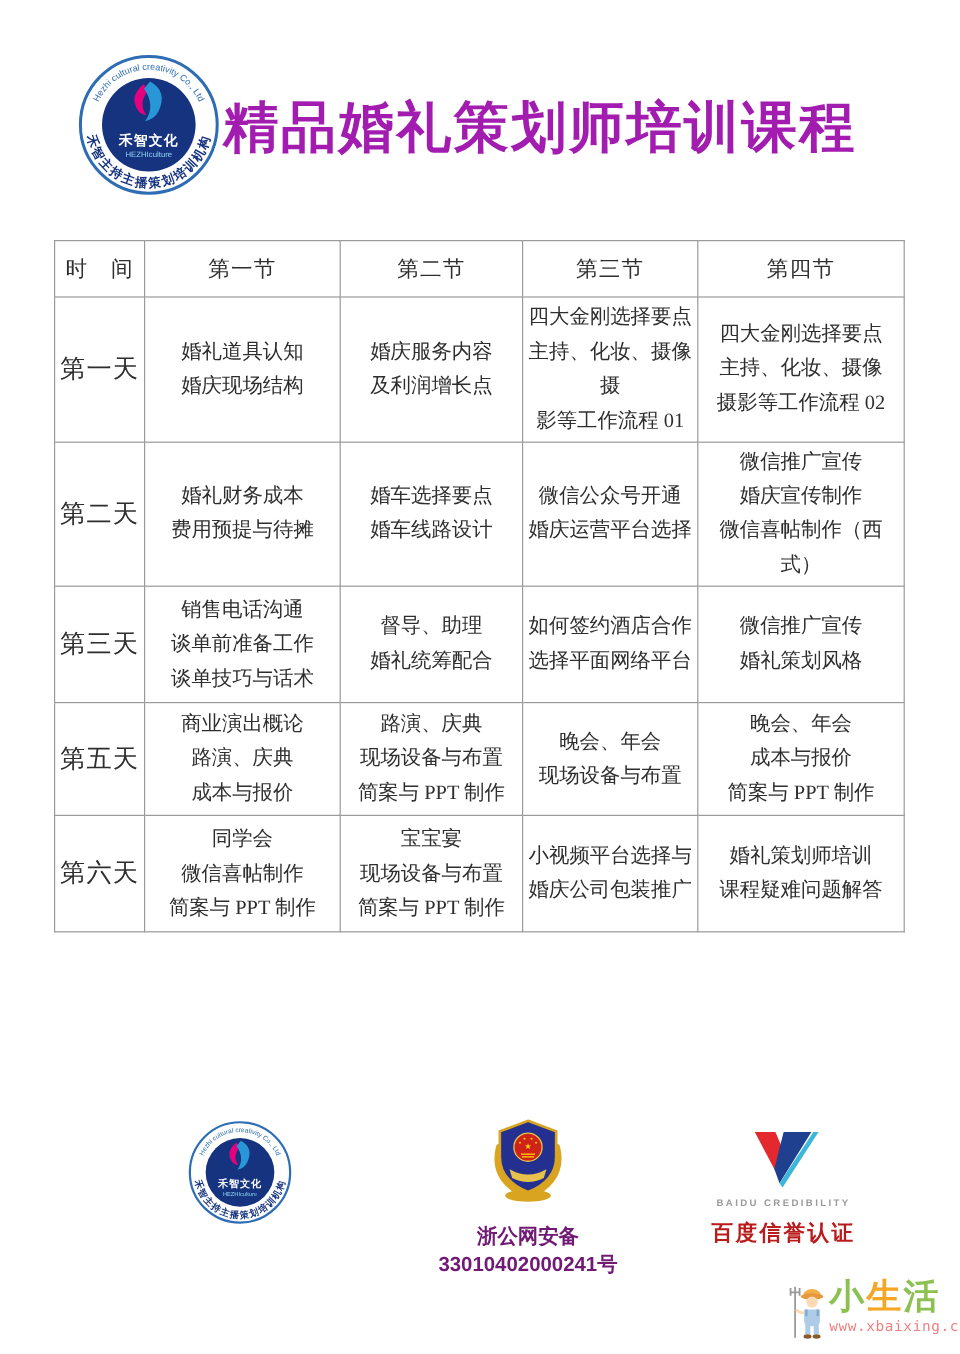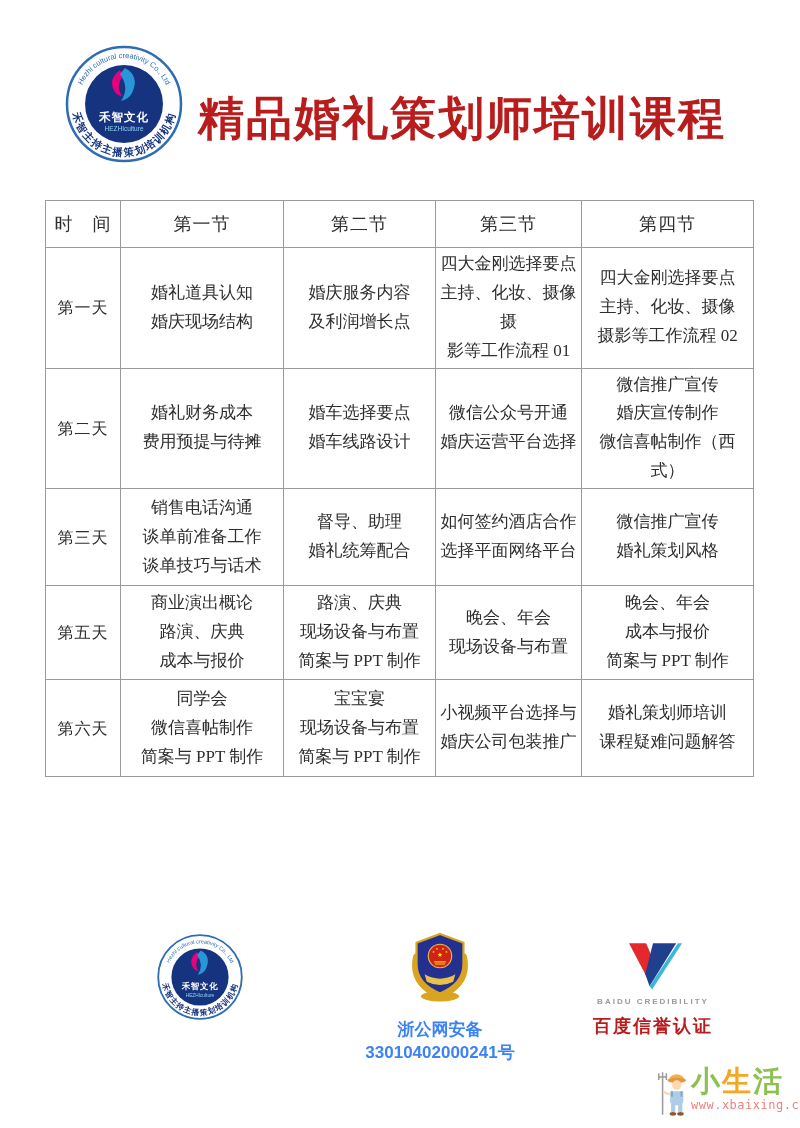--- a/index.html
+++ b/index.html
@@ -1,48 +1,48 @@
 <!DOCTYPE html>
 <html><head>
 <meta charset="utf-8">
 <style>
   html,body{margin:0;padding:0;background:#fff;}
   .page{position:relative;width:800px;height:1128px;background:#ffffff;overflow:hidden;
         font-family:"Liberation Serif","DejaVu Serif",serif;color:#2e2e2e;}
 
   
   .header-logo{position:absolute;left:64px;top:44px;width:120px;height:120px;}
-  .page-title{position:absolute;left:186px;top:76px;margin:12px;font-size:46px;font-weight:bold;
-              color:#b91c1c;letter-spacing:2px;white-space:nowrap;}
+  .page-title{position:absolute;left:186px;top:76px;margin:0;font-size:46px;font-weight:bold;
+              color:#a21caf;letter-spacing:2px;white-space:nowrap;}
 
   
   .course-table{position:absolute;left:45px;top:200px;width:708px;border-collapse:collapse;
                 table-layout:fixed;}
   .course-table th,.course-table td{border:1px solid #9a9a9a;text-align:center;
                 vertical-align:middle;font-weight:normal;padding:2px 4px;}
   .course-table th{font-size:18px;letter-spacing:1px;}
   .course-table td{font-size:17px;line-height:1.7;white-space:pre-line;}
-  .course-table td.day{font-size:16px;letter-spacing:1px;}
+  .course-table td.day{font-size:21px;letter-spacing:1px;}
   .course-table thead tr{height:47px;}
   .course-table tbody tr:nth-child(1){height:100px;}
   .course-table tbody tr:nth-child(2){height:94px;}
   .course-table tbody tr:nth-child(3){height:97px;}
   .course-table tbody tr:nth-child(4){height:94px;}
   .course-table tbody tr:nth-child(5){height:97px;}
   .course-table tbody tr:nth-child(6){height:96px;}
 
   
   .f-left{position:absolute;left:55px;top:933px;width:290px;text-align:center;}
   .f-left .footer-logo{width:88px;height:88px;}
   .copyright{margin-top:10px;font-family:"Liberation Sans","DejaVu Sans",sans-serif;
              font-size:15px;color:#2e2e2e;}
   .f-mid{position:absolute;left:330px;top:928px;width:220px;text-align:center;}
   .f-mid .badge{width:66px;height:78px;}
   .police-text{margin-top:8px;font-family:"Liberation Sans","DejaVu Sans",sans-serif;
-               font-size:17px;font-weight:bold;color:#3b82f6;}
+               font-size:17px;font-weight:bold;color:#701a75;}
   .f-right{position:absolute;left:583px;top:936px;width:140px;text-align:center;
            font-family:"Liberation Sans","DejaVu Sans",sans-serif;}
   .f-right .baidu-v{width:60px;height:54px;}
   .baidu-cn{font-size:19px;letter-spacing:5px;color:#3c3c3c;margin-top:2px;}
   .baidu-en{font-size:8px;letter-spacing:2px;color:#9a9a9a;margin-top:3px;font-weight:bold;}
   .baidu-cert{font-size:18px;font-weight:bold;color:#b91c1c;margin-top:8px;letter-spacing:2px;}
 
   
   .watermark{position:absolute;left:656px;top:1066px;width:140px;height:58px;display:flex;
              align-items:flex-start;}

